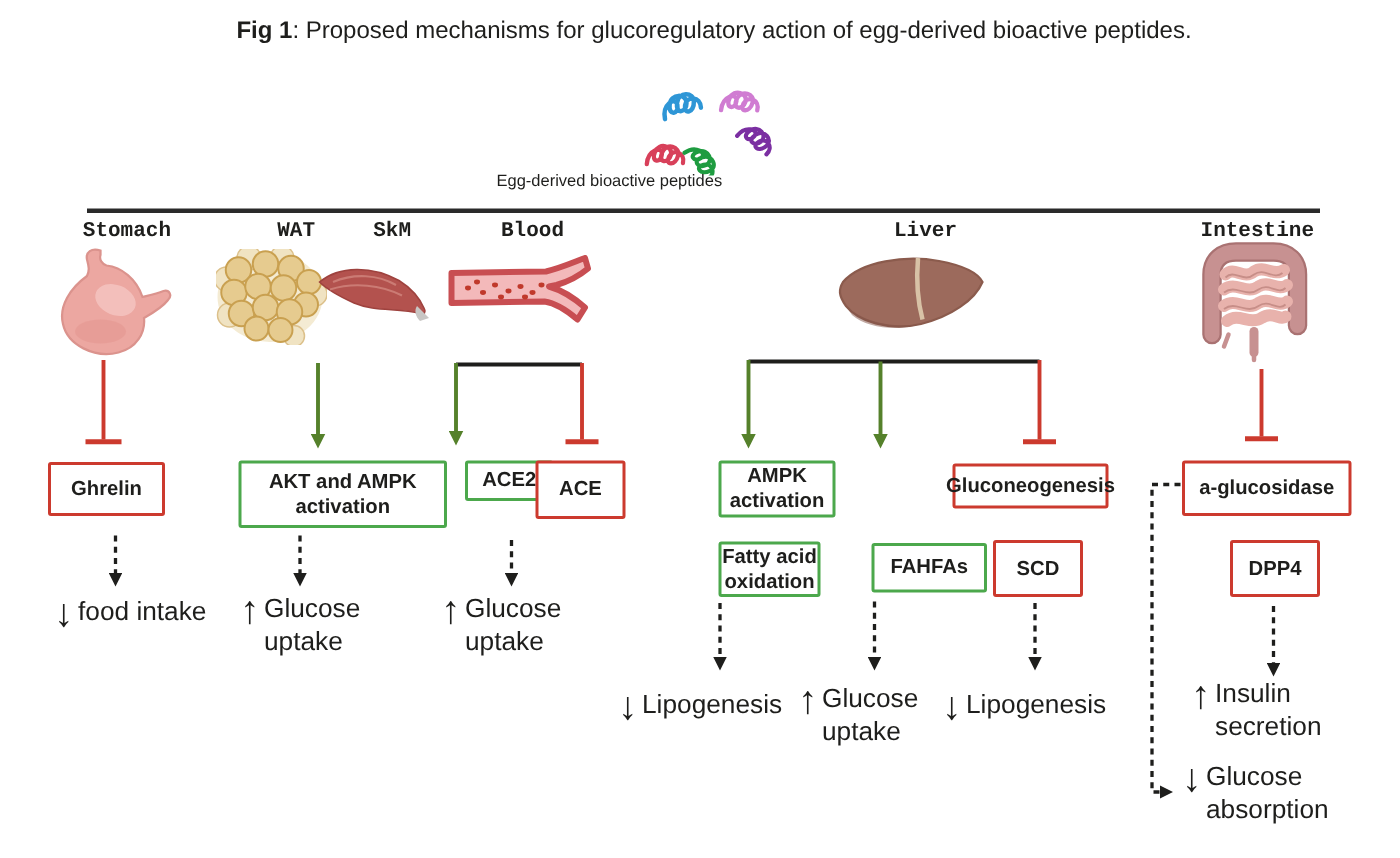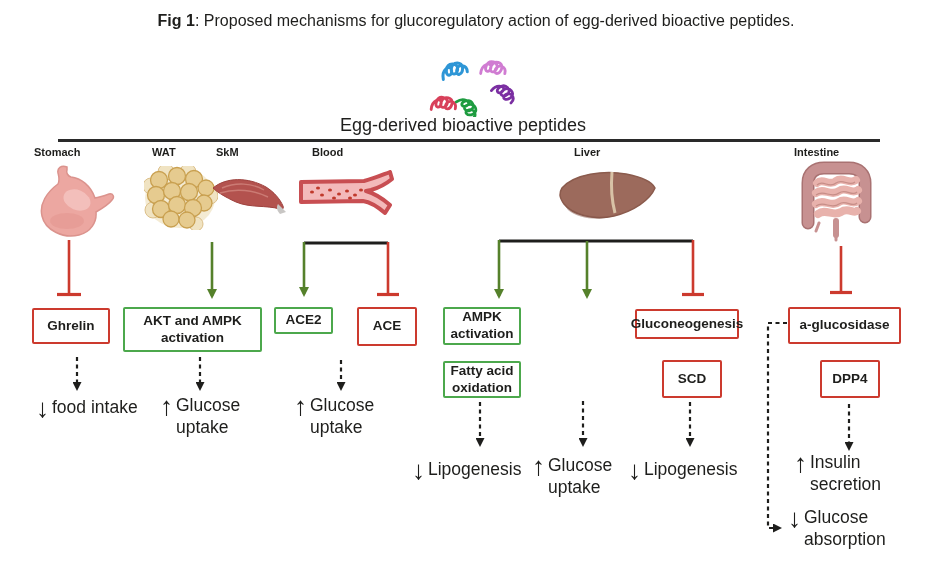--- a/index.html
+++ b/index.html
@@ -1,26 +1,26 @@
 <!DOCTYPE html>
 <html><head>
 <meta charset="utf-8">
 <style>
   html,body{margin:0;padding:0;background:#fff;}
   .canvas{position:relative;width:933px;height:572px;background:#fff;overflow:hidden;
           font-family:"Liberation Sans",sans-serif;color:#1e1e1c;padding-left:19px;}
   .title{position:absolute;top:12px;left:0;width:100%;text-align:center;font-size:16px;}
   .title .b{font-weight:700;}
-  .pep-label{position:absolute;top:115px;left:331px;width:264px;text-align:center;font-size:18px;}
+  .pep-label{position:absolute;top:115px;left:331px;width:264px;text-align:left;font-size:11px;}
   .divider{position:absolute;left:58px;top:139px;width:822px;height:2.5px;background:#2a2a2a;}
-  .organ-label{position:absolute;top:146px;font-weight:700;font-size:11px;text-align:left;}
+  .organ-label{position:absolute;top:146px;font-weight:700;font-size:14px;text-align:right;font-family:Liberation Mono, monospace;}
   svg{position:absolute;}
   .box{position:absolute;display:flex;align-items:center;justify-content:center;text-align:center;
        font-weight:700;font-size:13.5px;line-height:1.25;background:#fff;border-radius:2px;box-sizing:border-box;}
-  .box.green{border:2.2px solid var(--green);}
+  .box.green{border:2.2px solid var(--green);margin-left:36px;}
   .box.red{border:2.2px solid var(--red);}
   .outcome{position:absolute;display:flex;gap:3px;font-size:17.5px;line-height:1.25;white-space:nowrap;}
   .outcome .arr{font-size:26px;line-height:0.85;font-weight:400;}
   .outcome .otext.wrap{white-space:normal;display:block;}
   .peptide-squiggle{fill:none;stroke-width:2.4;stroke-linecap:round;stroke-linejoin:round;}
   .sg{stroke:var(--arrowgreen);fill:none;stroke-width:2.6;}
   .sr{stroke:var(--red);fill:none;stroke-width:2.6;}
   .sk{stroke:var(--ink);fill:none;stroke-width:2.8;}
   .tbar{stroke:var(--red);stroke-width:3.2;}
   .dash{stroke:var(--ink);fill:none;stroke-width:2.2;stroke-dasharray:4 3.5;}
@@ -184,21 +184,22 @@
   </svg>
 
   <div class="box red" style="left:32px;top:308px;width:78px;height:36px">Ghrelin</div>
   <div class="box green" style="left:123px;top:307px;width:139px;height:45px">AKT and AMPK activation</div>
   <div class="box green" style="left:274px;top:307px;width:59px;height:27px">ACE2</div>
   <div class="box red" style="left:357px;top:307px;width:60px;height:39px">ACE</div>
   <div class="box green" style="left:443px;top:307px;width:78px;height:38px">AMPK activation</div>
   <div class="box red" style="left:635px;top:309px;width:104px;height:30px">Gluconeogenesis</div>
   <div class="box red" style="left:788px;top:307px;width:113px;height:37px">a-glucosidase</div>
 
-  <div class="box green" style="left:443px;top:361px;width:78px;height:37px">Fatty acid oxidation</div>
+  <div class="box green" style="left:443px;top:361px;width:68px;height:37px">Fatty acid oxidation</div>
+  <div class="box green" style="left:545px;top:362px;width:77px;height:33px">FAHFAs</div>
   <div class="box red" style="left:662px;top:360px;width:60px;height:38px">SCD</div>
   <div class="box red" style="left:820px;top:360px;width:60px;height:38px">DPP4</div>
 
   <div class="outcome" style="left:36px;top:397px">
     <span class="arr">↓</span>
     <span class="otext">food intake</span>
   </div>
   <div class="outcome" style="left:160px;top:395px">
     <span class="arr">↑</span>
     <span class="otext wrap" style="width:64px">Glucose uptake</span>

